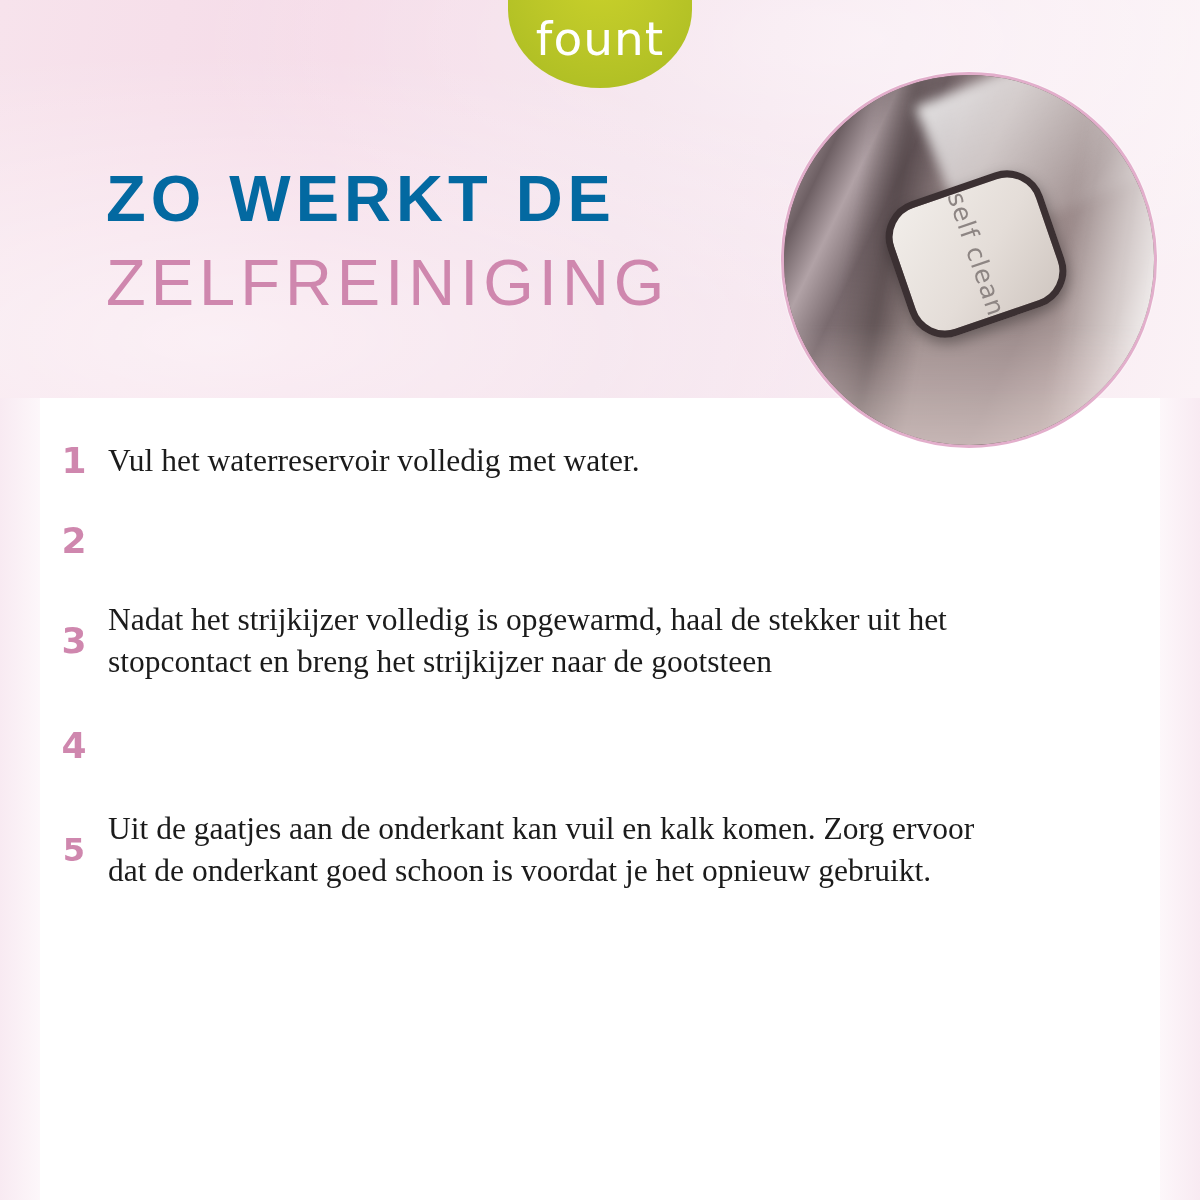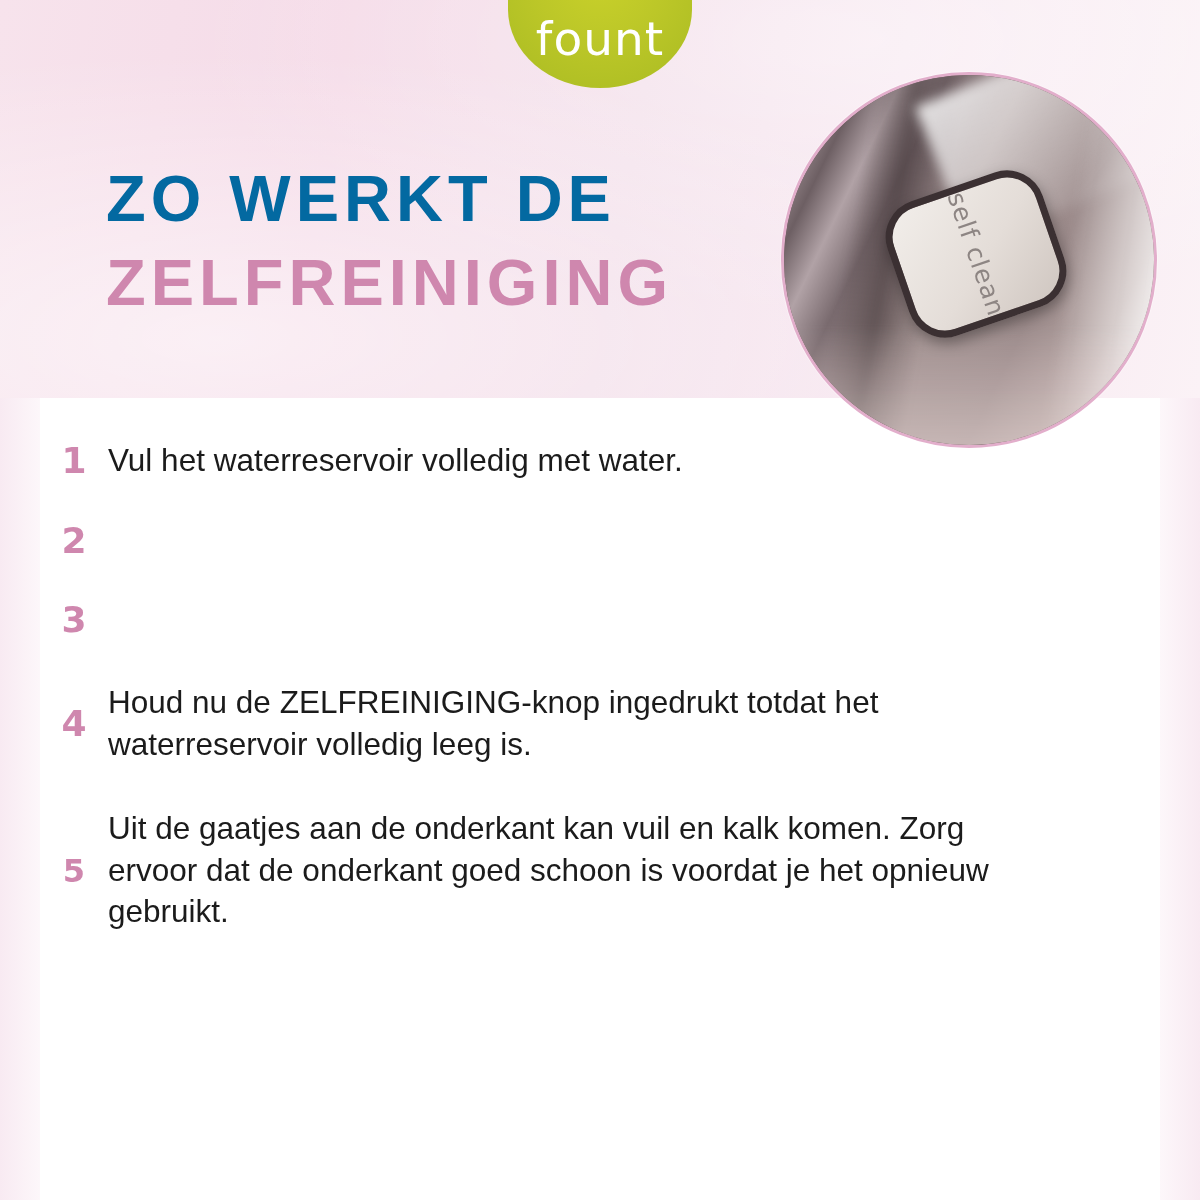--- a/index.html
+++ b/index.html
@@ -87,21 +87,21 @@
   .title-line1 {
     font-size: 65px;
     font-weight: bold;
     letter-spacing: 5px;
     color: #0369a1;
     line-height: 1.05;
     white-space: nowrap;
   }
   .title-line2 {
     font-size: 65px;
-    font-weight: bold;
+    font-weight: normal;
     letter-spacing: 5px;
     color: #cf87ae;
     line-height: 1.05;
     margin-top: 16px;
     white-space: nowrap;
   }
 
   
   .photo-circle {
     position: absolute;
@@ -220,21 +220,21 @@
     font-size: 36px;
     font-weight: bold;
     padding-left: 40px;
     font-family: "DejaVu Sans", sans-serif;
   }
   .step-text {
     color: #1b1b1b;
     font-size: 31.5px;
     line-height: 1.33;
     max-width: 890px;
-    font-family: Liberation Sans, sans-serif;
+    font-family: Liberation Serif, serif;
   }
   .step-1 { margin-top: 10px; }
   .step-2 { margin-top: 38px; }
   .step-3 { margin-top: 38px; }
   .step-4 { margin-top: 42px; }
   .step-5 { margin-top: 42px; }
   .step-5 .step-num { font-size: 32px; }
 </style>
 </head>
 <body>
@@ -271,25 +271,25 @@
       <div class="step-num">1</div>
       <div class="step-text">Vul het waterreservoir volledig met water.</div>
     </div>
 
     <div class="step step-2">
       <div class="step-num">2</div>
     </div>
 
     <div class="step step-3">
       <div class="step-num">3</div>
+      <div class="step-text">Nadat het strijkijzer volledig is opgewarmd, haal de stekker uit het stopcontact en breng het strijkijzer naar de gootsteen</div>
     </div>
 
     <div class="step step-4">
       <div class="step-num">4</div>
-      <div class="step-text">Houd nu de ZELFREINIGING-knop ingedrukt totdat het waterreservoir volledig leeg is.</div>
     </div>
 
     <div class="step step-5">
       <div class="step-num">5</div>
       <div class="step-text">Uit de gaatjes aan de onderkant kan vuil en kalk komen. Zorg ervoor dat de onderkant goed schoon is voordat je het opnieuw gebruikt.</div>
     </div>
 
   </div>
 </div>
 

